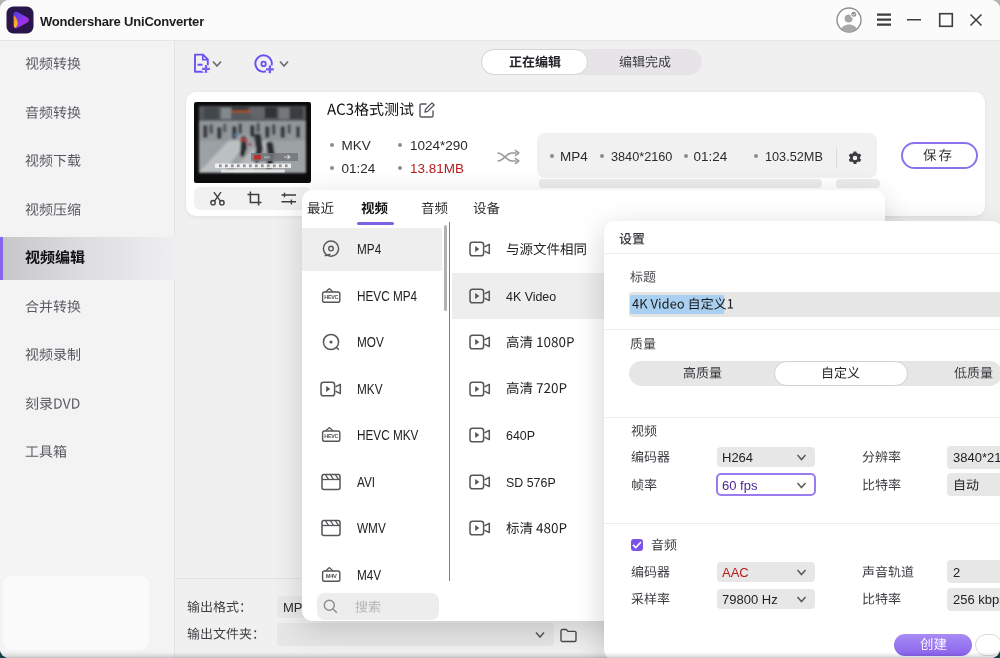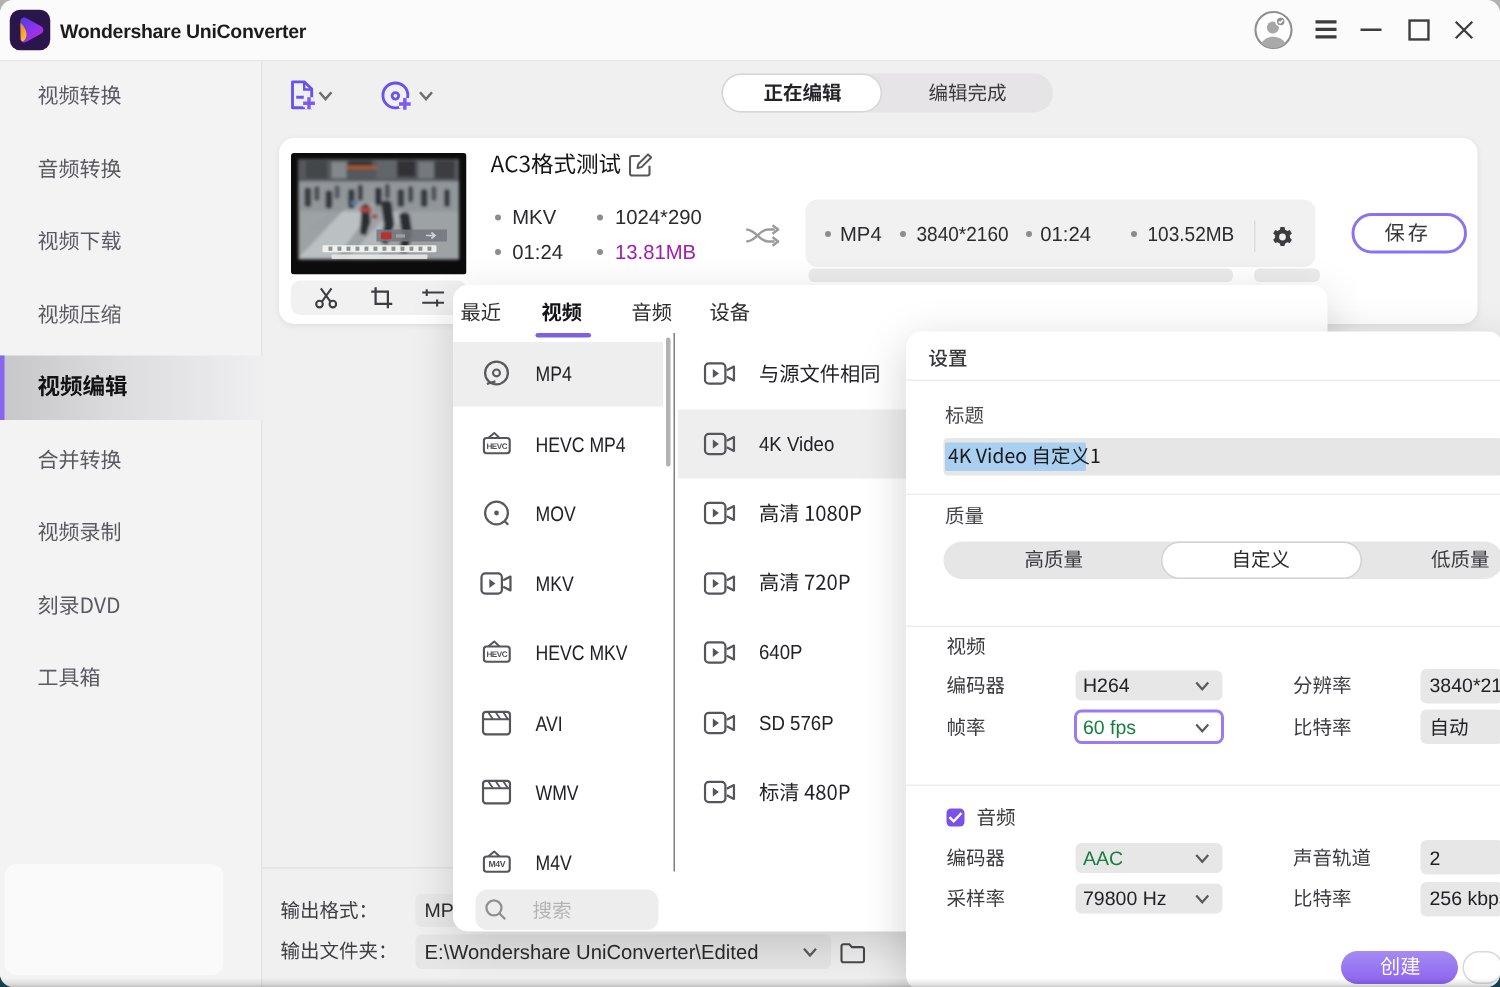--- a/index.html
+++ b/index.html
@@ -195,21 +195,21 @@
 <path d="M14 8.5 V13.7 A1.3 1.3 0 0 1 12.7 15 H2.3 A1.3 1.3 0 0 1 1 13.7 V3.3 A1.3 1.3 0 0 1 2.3 2 H7.5" fill="none" stroke="#56565c" stroke-width="1.4"></path>
 <path d="M6 10 L6.6 7.3 L13 0.9 L15.1 3 L8.7 9.4 Z" fill="none" stroke="#56565c" stroke-width="1.3" stroke-linejoin="round"></path>
 </svg>
     <div style="position:absolute;left:329.5px;top:142.5px;width:4.0px;height:4.0px;background:#8c8c8c;border-radius:2px;"></div>
     <div style="position:absolute;left:341.5px;top:144.5px;transform:translateY(-50%);transform-origin:left center;font:400 13.5px 'Liberation Sans',sans-serif;color:#2b2b2d;white-space:nowrap;letter-spacing:0">MKV</div>
     <div style="position:absolute;left:398px;top:142.5px;width:4px;height:4.0px;background:#8c8c8c;border-radius:2px;"></div>
     <div style="position:absolute;left:410px;top:144.5px;transform:translateY(-50%);transform-origin:left center;font:400 13.5px 'Liberation Sans',sans-serif;color:#2b2b2d;white-space:nowrap;letter-spacing:0">1024*290</div>
     <div style="position:absolute;left:329.5px;top:165.5px;width:4.0px;height:4.0px;background:#8c8c8c;border-radius:2px;"></div>
     <div style="position:absolute;left:341.5px;top:167.5px;transform:translateY(-50%);transform-origin:left center;font:400 13.5px 'Liberation Sans',sans-serif;color:#2b2b2d;white-space:nowrap;letter-spacing:0">01:24</div>
     <div style="position:absolute;left:398px;top:165.5px;width:4px;height:4.0px;background:#8c8c8c;border-radius:2px;"></div>
-    <div style="position:absolute;left:410px;top:167.5px;transform:translateY(-50%);transform-origin:left center;font:400 13.5px 'Liberation Sans',sans-serif;color:#a21caf;white-space:nowrap;letter-spacing:0">13.81MB</div>
+    <div style="position:absolute;left:410px;top:167.5px;transform:translateY(-50%);transform-origin:left center;font:400 13.5px 'Liberation Sans',sans-serif;color:#b91c1c;white-space:nowrap;letter-spacing:0">13.81MB</div>
     <svg class="abs" style="left:497px;top:148px" width="24" height="18" viewBox="0 0 24 18">
 <path d="M0.5 13 C7 13 9 5 15 5 H19.5" fill="none" stroke="#9b9b9b" stroke-width="1.6"></path>
 <path d="M0.5 5 C7 5 9 13 15 13 H19.5" fill="none" stroke="#9b9b9b" stroke-width="1.6"></path>
 <path d="M18 2.2 L21.8 5 L18 7.8" fill="none" stroke="#9b9b9b" stroke-width="1.6" stroke-linejoin="round"></path>
 <path d="M18 10.2 L21.8 13 L18 15.8" fill="none" stroke="#9b9b9b" stroke-width="1.6" stroke-linejoin="round"></path>
 </svg>
     <div style="position:absolute;left:537px;top:132.5px;width:340px;height:45.0px;background:#f2f1f2;border-radius:8px;"></div>
     <div style="position:absolute;left:549.5px;top:154px;width:4.0px;height:4px;background:#8c8c8c;border-radius:2px;"></div>
     <div style="position:absolute;left:560px;top:156px;transform:translateY(-50%);transform-origin:left center;font:400 13.5px 'Liberation Sans',sans-serif;color:#2b2b2d;white-space:nowrap;letter-spacing:0">MP4</div>
     <div style="position:absolute;left:600px;top:154px;width:4px;height:4px;background:#8c8c8c;border-radius:2px;"></div>
@@ -231,21 +231,20 @@
     <div style="position:absolute;left:175px;top:578px;width:825px;height:1px;background:#e3e1e3;border-radius:0px;"></div>
     <svg style="position:absolute;left:187.0px;top:597.1px" width="65" height="19" viewBox="0 -14.6 65 19">
       <path d="M9.5 -5.8V-1.1H10.3V-5.8ZM11.2 -6.3V-0.1C11.2 0.1 11.1 0.1 11.0 0.1C10.8 0.1 10.3 0.1 9.7 0.1C9.8 0.4 9.9 0.7 10.0 0.9C10.7 0.9 11.3 0.9 11.6 0.8C11.9 0.6 12.0 0.4 12.0 -0.1V-6.3ZM0.9 -4.3C1.0 -4.4 1.4 -4.5 1.8 -4.5H2.8V-2.7C2.0 -2.5 1.2 -2.3 0.5 -2.2L0.8 -1.2L2.8 -1.8V1.0H3.7V-2.0L4.8 -2.3L4.7 -3.1L3.7 -2.9V-4.5H4.7V-5.4H3.7V-7.3H2.8V-5.4H1.7C2.1 -6.3 2.4 -7.4 2.6 -8.5H4.8V-9.4H2.8C2.9 -9.8 3.0 -10.3 3.1 -10.8L2.2 -10.9C2.1 -10.4 2.0 -9.9 1.9 -9.4H0.6V-8.5H1.8C1.5 -7.4 1.3 -6.5 1.2 -6.2C1.0 -5.6 0.8 -5.2 0.6 -5.1C0.7 -4.9 0.9 -4.5 0.9 -4.3ZM8.6 -11.0C7.7 -9.6 6.1 -8.3 4.5 -7.6C4.8 -7.4 5.0 -7.1 5.2 -6.9C5.5 -7.0 5.9 -7.2 6.2 -7.5V-6.9H11.0V-7.6C11.3 -7.4 11.7 -7.2 12.0 -7.0C12.2 -7.2 12.4 -7.6 12.7 -7.7C11.3 -8.3 10.1 -9.1 9.1 -10.2L9.4 -10.6ZM6.6 -7.7C7.3 -8.3 8.0 -8.9 8.6 -9.5C9.2 -8.8 9.9 -8.2 10.7 -7.7ZM8.0 -5.3V-4.3H6.2V-5.3ZM5.4 -6.1V1.0H6.2V-1.7H8.0V0.0C8.0 0.1 8.0 0.2 7.9 0.2C7.7 0.2 7.4 0.2 7.0 0.2C7.1 0.4 7.2 0.7 7.2 1.0C7.8 1.0 8.2 1.0 8.5 0.8C8.7 0.7 8.8 0.4 8.8 0.0V-6.1ZM6.2 -3.5H8.0V-2.4H6.2Z M14.4 -4.4V0.3H23.6V1.0H24.6V-4.4H23.6V-0.7H20.0V-5.3H24.1V-9.8H23.1V-6.2H20.0V-10.9H18.9V-6.2H16.0V-9.7H14.9V-5.3H18.9V-0.7H15.4V-4.4Z M33.5 -8.7H36.3C35.9 -7.9 35.4 -7.1 34.8 -6.4C34.2 -7.1 33.7 -7.8 33.3 -8.4ZM28.6 -10.9V-8.1H26.7V-7.2H28.5C28.1 -5.4 27.2 -3.4 26.4 -2.3C26.5 -2.1 26.8 -1.7 26.9 -1.4C27.5 -2.3 28.1 -3.7 28.6 -5.2V1.0H29.5V-5.5C30.0 -5.0 30.4 -4.3 30.6 -3.9L31.2 -4.6C31.0 -5.0 29.9 -6.3 29.5 -6.6V-7.2H31.0L30.7 -7.0C30.9 -6.8 31.3 -6.5 31.5 -6.3C31.9 -6.7 32.4 -7.1 32.8 -7.7C33.1 -7.1 33.6 -6.4 34.1 -5.8C33.0 -4.9 31.7 -4.2 30.4 -3.8C30.6 -3.6 30.9 -3.2 31.0 -3.0C31.3 -3.1 31.7 -3.2 32.0 -3.4V1.1H32.9V0.5H36.5V1.0H37.5V-3.5L38.1 -3.3C38.2 -3.5 38.5 -3.9 38.7 -4.1C37.4 -4.5 36.3 -5.1 35.4 -5.8C36.3 -6.8 37.1 -7.9 37.6 -9.3L36.9 -9.6L36.8 -9.5H34.0C34.2 -9.9 34.3 -10.3 34.5 -10.7L33.6 -10.9C33.1 -9.6 32.2 -8.3 31.2 -7.4V-8.1H29.5V-10.9ZM32.9 -0.4V-2.9H36.5V-0.4ZM32.6 -3.7C33.4 -4.1 34.1 -4.6 34.8 -5.2C35.4 -4.7 36.2 -4.1 37.0 -3.7Z M48.2 -10.3C48.9 -9.8 49.7 -9.1 50.1 -8.6L50.8 -9.3C50.4 -9.7 49.5 -10.4 48.9 -10.8ZM46.3 -10.9C46.3 -10.1 46.4 -9.3 46.4 -8.5H39.7V-7.5H46.5C46.8 -2.7 47.9 1.1 50.0 1.1C51.0 1.1 51.4 0.4 51.6 -1.9C51.3 -2.0 50.9 -2.2 50.7 -2.4C50.6 -0.7 50.5 0.1 50.1 0.1C48.8 0.1 47.8 -3.1 47.5 -7.5H51.3V-8.5H47.4C47.4 -9.3 47.4 -10.0 47.4 -10.9ZM39.8 -0.3 40.1 0.7C41.7 0.3 44.1 -0.3 46.3 -0.8L46.3 -1.7L43.5 -1.1V-4.7H45.9V-5.6H40.2V-4.7H42.5V-0.9Z M55.2 -6.3C55.8 -6.3 56.2 -6.7 56.2 -7.3C56.2 -7.9 55.8 -8.3 55.2 -8.3C54.7 -8.3 54.3 -7.9 54.3 -7.3C54.3 -6.7 54.7 -6.3 55.2 -6.3ZM55.2 0.1C55.8 0.1 56.2 -0.3 56.2 -0.9C56.2 -1.5 55.8 -1.9 55.2 -1.9C54.7 -1.9 54.3 -1.5 54.3 -0.9C54.3 -0.3 54.7 0.1 55.2 0.1Z" fill="#3e3e42"></path>
     </svg>
     <div style="position:absolute;left:277px;top:596px;width:43px;height:22px;background:#e9e8e9;border-radius:4px;"></div>
     <div style="position:absolute;left:283px;top:607px;transform:translateY(-50%);transform-origin:left center;font:400 13px 'Liberation Sans',sans-serif;color:#2b2b2d;white-space:nowrap;letter-spacing:0">MP4</div>
     <svg style="position:absolute;left:187.0px;top:624.1px" width="78" height="19" viewBox="0 -14.6 78 19">
       <path d="M9.5 -5.8V-1.1H10.3V-5.8ZM11.2 -6.3V-0.1C11.2 0.1 11.1 0.1 11.0 0.1C10.8 0.1 10.3 0.1 9.7 0.1C9.8 0.4 9.9 0.7 10.0 0.9C10.7 0.9 11.3 0.9 11.6 0.8C11.9 0.6 12.0 0.4 12.0 -0.1V-6.3ZM0.9 -4.3C1.0 -4.4 1.4 -4.5 1.8 -4.5H2.8V-2.7C2.0 -2.5 1.2 -2.3 0.5 -2.2L0.8 -1.2L2.8 -1.8V1.0H3.7V-2.0L4.8 -2.3L4.7 -3.1L3.7 -2.9V-4.5H4.7V-5.4H3.7V-7.3H2.8V-5.4H1.7C2.1 -6.3 2.4 -7.4 2.6 -8.5H4.8V-9.4H2.8C2.9 -9.8 3.0 -10.3 3.1 -10.8L2.2 -10.9C2.1 -10.4 2.0 -9.9 1.9 -9.4H0.6V-8.5H1.8C1.5 -7.4 1.3 -6.5 1.2 -6.2C1.0 -5.6 0.8 -5.2 0.6 -5.1C0.7 -4.9 0.9 -4.5 0.9 -4.3ZM8.6 -11.0C7.7 -9.6 6.1 -8.3 4.5 -7.6C4.8 -7.4 5.0 -7.1 5.2 -6.9C5.5 -7.0 5.9 -7.2 6.2 -7.5V-6.9H11.0V-7.6C11.3 -7.4 11.7 -7.2 12.0 -7.0C12.2 -7.2 12.4 -7.6 12.7 -7.7C11.3 -8.3 10.1 -9.1 9.1 -10.2L9.4 -10.6ZM6.6 -7.7C7.3 -8.3 8.0 -8.9 8.6 -9.5C9.2 -8.8 9.9 -8.2 10.7 -7.7ZM8.0 -5.3V-4.3H6.2V-5.3ZM5.4 -6.1V1.0H6.2V-1.7H8.0V0.0C8.0 0.1 8.0 0.2 7.9 0.2C7.7 0.2 7.4 0.2 7.0 0.2C7.1 0.4 7.2 0.7 7.2 1.0C7.8 1.0 8.2 1.0 8.5 0.8C8.7 0.7 8.8 0.4 8.8 0.0V-6.1ZM6.2 -3.5H8.0V-2.4H6.2Z M14.4 -4.4V0.3H23.6V1.0H24.6V-4.4H23.6V-0.7H20.0V-5.3H24.1V-9.8H23.1V-6.2H20.0V-10.9H18.9V-6.2H16.0V-9.7H14.9V-5.3H18.9V-0.7H15.4V-4.4Z M31.5 -10.7C31.9 -10.1 32.3 -9.2 32.5 -8.7L33.5 -9.0C33.4 -9.5 32.9 -10.4 32.5 -11.0ZM26.6 -8.6V-7.7H28.7C29.4 -5.7 30.5 -4.0 31.8 -2.6C30.4 -1.4 28.6 -0.5 26.5 0.1C26.7 0.3 27.0 0.8 27.1 1.0C29.2 0.3 31.1 -0.6 32.5 -1.9C34.0 -0.6 35.8 0.4 37.9 0.9C38.1 0.7 38.4 0.3 38.6 0.1C36.5 -0.5 34.7 -1.4 33.3 -2.6C34.6 -4.0 35.6 -5.6 36.3 -7.7H38.4V-8.6ZM32.6 -3.3C31.3 -4.5 30.4 -6.0 29.7 -7.7H35.2C34.6 -5.9 33.7 -4.5 32.6 -3.3Z M43.1 -4.4V-3.5H46.9V1.0H47.8V-3.5H51.4V-4.4H47.8V-7.3H50.8V-8.3H47.8V-10.8H46.9V-8.3H45.1C45.3 -8.8 45.4 -9.5 45.6 -10.1L44.6 -10.3C44.3 -8.6 43.8 -6.9 43.0 -5.8C43.3 -5.7 43.7 -5.5 43.8 -5.3C44.2 -5.9 44.5 -6.6 44.8 -7.3H46.9V-4.4ZM42.5 -10.9C41.8 -8.9 40.6 -7.0 39.4 -5.7C39.6 -5.5 39.9 -5.0 40.0 -4.7C40.4 -5.2 40.8 -5.7 41.2 -6.2V1.0H42.1V-7.8C42.6 -8.7 43.0 -9.6 43.4 -10.6Z M54.3 -7.5C54.8 -6.7 55.2 -5.6 55.4 -5.0L56.3 -5.2C56.1 -5.9 55.7 -6.9 55.2 -7.7ZM61.6 -7.7C61.3 -7.0 60.7 -5.8 60.2 -5.2L61.0 -4.9C61.5 -5.6 62.1 -6.6 62.5 -7.4ZM58.0 -10.9V-9.0H53.2V-8.0H58.0C58.0 -6.8 57.9 -5.7 57.7 -4.8H52.8V-3.8H57.5C56.8 -1.9 55.5 -0.6 52.6 0.2C52.8 0.4 53.1 0.8 53.2 1.0C56.4 0.1 57.8 -1.4 58.5 -3.6C59.5 -1.3 61.2 0.3 63.8 1.0C63.9 0.7 64.2 0.3 64.4 0.1C62.0 -0.5 60.3 -1.8 59.4 -3.8H64.2V-4.8H58.8C58.9 -5.7 59.0 -6.8 59.0 -8.0H63.8V-9.0H59.1L59.1 -10.9Z M68.2 -6.3C68.8 -6.3 69.2 -6.7 69.2 -7.3C69.2 -7.9 68.8 -8.3 68.2 -8.3C67.7 -8.3 67.3 -7.9 67.3 -7.3C67.3 -6.7 67.7 -6.3 68.2 -6.3ZM68.2 0.1C68.8 0.1 69.2 -0.3 69.2 -0.9C69.2 -1.5 68.8 -1.9 68.2 -1.9C67.7 -1.9 67.3 -1.5 67.3 -0.9C67.3 -0.3 67.7 0.1 68.2 0.1Z" fill="#3e3e42"></path>
     </svg>
     <div style="position:absolute;left:277px;top:623px;width:277px;height:23px;background:#e7e6e7;border-radius:4px;"></div>
-    <div style="position:absolute;left:283px;top:634.5px;transform:translateY(-50%);transform-origin:left center;font:400 13.5px 'Liberation Sans',sans-serif;color:#2b2b2d;white-space:nowrap;letter-spacing:0">E:\Wondershare UniConverter\Edited</div>
     <svg class="abs" style="left:534px;top:631px" width="12" height="8" viewBox="0 0 12 8">
 <path d="M2 1.5 L6 6 L10 1.5" stroke="#5a5a5a" stroke-width="1.5" fill="none"></path>
     </svg>
     <svg class="abs" style="left:560px;top:628px" width="17" height="15" viewBox="0 0 17 15">
 <path d="M1 2.8 A1.3 1.3 0 0 1 2.3 1.5 H6.2 L8 3.4 H14.7 A1.3 1.3 0 0 1 16 4.7 V12.2 A1.3 1.3 0 0 1 14.7 13.5 H2.3 A1.3 1.3 0 0 1 1 12.2 Z" fill="none" stroke="#4a4a4e" stroke-width="1.4"></path>
 </svg>
     <div style="position:absolute;left:301.5px;top:190px;width:583.5px;height:431px;background:#fff;border-radius:10px;box-shadow:0 8px 30px rgba(0,0,0,.16)"></div>
     <svg style="position:absolute;left:306.5px;top:198.2px" width="27" height="20" viewBox="0 -15.1 27 20">
       <path d="M3.3 -8.6H10.2V-7.6H3.3ZM3.3 -10.2H10.2V-9.2H3.3ZM2.4 -10.9V-6.9H11.2V-10.9ZM5.3 -5.3V-4.4H2.9V-5.3ZM0.6 -0.6 0.7 0.3 5.3 -0.2V1.1H6.3V-0.4L7.0 -0.4V-1.3L6.3 -1.2V-5.3H12.8V-6.1H0.7V-5.3H2.0V-0.7ZM6.8 -4.5V-3.6H7.7L7.4 -3.5C7.8 -2.6 8.3 -1.7 9.1 -0.9C8.3 -0.4 7.5 0.0 6.6 0.3C6.8 0.5 7.0 0.8 7.1 1.0C8.0 0.7 8.9 0.3 9.7 -0.4C10.5 0.3 11.4 0.7 12.4 1.0C12.5 0.8 12.8 0.4 13.0 0.2C12.0 0.0 11.2 -0.4 10.4 -1.0C11.3 -1.8 12.0 -2.9 12.4 -4.2L11.8 -4.5L11.7 -4.5ZM8.3 -3.6H11.2C10.9 -2.8 10.4 -2.1 9.7 -1.5C9.1 -2.1 8.6 -2.8 8.3 -3.6ZM5.3 -3.6V-2.7H2.9V-3.6ZM5.3 -1.9V-1.1L2.9 -0.8V-1.9Z M14.6 -10.6C15.3 -9.9 16.2 -8.8 16.6 -8.2L17.4 -8.8C17.0 -9.4 16.1 -10.4 15.4 -11.1ZM25.2 -11.3C23.8 -10.9 21.2 -10.7 19.1 -10.5V-7.5C19.1 -5.8 19.0 -3.4 17.8 -1.6C18.0 -1.5 18.5 -1.2 18.6 -1.0C19.7 -2.5 20.0 -4.6 20.1 -6.4H22.9V-1.1H23.9V-6.4H26.4V-7.4H20.1V-7.5V-9.7C22.2 -9.9 24.5 -10.1 26.0 -10.6ZM17.0 -6.5H14.2V-5.5H16.1V-1.7C15.4 -1.5 14.7 -0.9 14.0 -0.1L14.7 0.9C15.4 -0.1 16.1 -0.9 16.5 -0.9C16.8 -0.9 17.2 -0.4 17.8 -0.1C18.8 0.5 19.9 0.7 21.6 0.7C22.9 0.7 25.3 0.6 26.2 0.5C26.2 0.3 26.4 -0.3 26.5 -0.5C25.2 -0.4 23.2 -0.3 21.6 -0.3C20.1 -0.3 18.9 -0.4 18.0 -0.9C17.6 -1.2 17.3 -1.4 17.0 -1.6Z" fill="#2e2e30"></path>
     </svg>
@@ -411,21 +410,21 @@
     </svg>
     <svg style="position:absolute;left:862.0px;top:447.1px" width="39" height="19" viewBox="0 -14.6 39 19">
       <path d="M8.7 -10.7 7.9 -10.3C8.8 -8.4 10.3 -6.3 11.7 -5.1C11.9 -5.4 12.2 -5.7 12.5 -5.9C11.1 -6.9 9.6 -8.9 8.7 -10.7ZM4.2 -10.7C3.5 -8.7 2.1 -6.9 0.6 -5.7C0.8 -5.6 1.2 -5.2 1.4 -5.0C1.8 -5.3 2.1 -5.6 2.4 -5.9V-5.0H4.9C4.6 -2.8 3.9 -0.8 0.8 0.2C1.1 0.5 1.3 0.8 1.4 1.1C4.8 -0.1 5.6 -2.5 6.0 -5.0H9.5C9.4 -1.8 9.2 -0.5 8.8 -0.2C8.7 -0.1 8.6 -0.0 8.3 -0.0C8.0 -0.0 7.2 -0.0 6.3 -0.1C6.5 0.2 6.6 0.6 6.7 0.9C7.5 0.9 8.3 0.9 8.7 0.9C9.2 0.9 9.5 0.8 9.7 0.4C10.2 -0.1 10.3 -1.5 10.5 -5.5C10.6 -5.7 10.6 -6.0 10.6 -6.0H2.5C3.6 -7.2 4.6 -8.7 5.3 -10.4Z M18.4 -8.3C18.4 -7.0 18.2 -5.3 17.9 -4.3L18.6 -4.1C19.0 -5.2 19.1 -6.9 19.1 -8.2ZM19.8 -10.8V-6.0C19.8 -3.6 19.6 -1.3 17.4 0.4C17.6 0.5 17.9 0.8 18.0 1.0C20.4 -0.8 20.6 -3.3 20.6 -6.0V-10.8ZM14.2 -8.0C14.4 -7.3 14.6 -6.4 14.6 -5.8L15.4 -6.0C15.3 -6.6 15.1 -7.5 14.9 -8.2ZM21.5 -8.0C21.8 -7.3 21.9 -6.4 22.0 -5.8L22.7 -6.0C22.7 -6.6 22.5 -7.5 22.2 -8.2ZM14.8 -10.6C15.0 -10.2 15.3 -9.6 15.4 -9.2H13.7V-8.4H17.8V-9.2H16.4C16.2 -9.7 15.9 -10.3 15.6 -10.8ZM13.7 -3.4V-2.6H15.3C15.2 -1.5 14.9 -0.4 13.7 0.4C13.9 0.6 14.2 0.9 14.3 1.1C15.7 0.1 16.1 -1.3 16.2 -2.6H17.8V-3.4H16.2V-4.9H17.9V-5.8H16.8C17.0 -6.4 17.3 -7.3 17.5 -8.0L16.7 -8.2C16.5 -7.5 16.3 -6.5 16.0 -5.8H13.6V-4.9H15.3V-3.4ZM22.3 -10.7C22.5 -10.2 22.8 -9.7 22.9 -9.2H21.1V-8.4H25.3V-9.2H23.9C23.7 -9.7 23.4 -10.4 23.1 -10.9ZM21.1 -3.0V-2.2H22.8V1.0H23.7V-2.2H25.3V-3.0H23.7V-4.9H25.5V-5.7H24.2C24.5 -6.4 24.8 -7.3 25.0 -8.0L24.2 -8.2C24.0 -7.5 23.7 -6.4 23.5 -5.7H20.9V-4.9H22.8V-3.0Z M36.8 -8.4C36.3 -7.8 35.5 -7.1 34.9 -6.7L35.6 -6.2C36.2 -6.6 37.0 -7.3 37.6 -7.9ZM26.7 -4.4 27.2 -3.6C28.1 -4.0 29.1 -4.6 30.1 -5.1L30.0 -5.9C28.8 -5.3 27.5 -4.7 26.7 -4.4ZM27.1 -7.8C27.8 -7.3 28.7 -6.7 29.1 -6.3L29.8 -6.9C29.3 -7.3 28.5 -7.9 27.8 -8.3ZM34.8 -5.3C35.7 -4.8 36.8 -4.0 37.4 -3.5L38.1 -4.0C37.5 -4.6 36.4 -5.3 35.5 -5.8ZM26.7 -2.6V-1.7H32.0V1.0H33.0V-1.7H38.4V-2.6H33.0V-3.7H32.0V-2.6ZM31.7 -10.8C31.9 -10.5 32.1 -10.1 32.3 -9.8H26.9V-8.9H31.7C31.3 -8.2 30.9 -7.7 30.7 -7.5C30.5 -7.3 30.3 -7.1 30.1 -7.1C30.2 -6.9 30.3 -6.5 30.4 -6.3C30.6 -6.4 30.9 -6.4 32.4 -6.5C31.7 -5.9 31.2 -5.4 30.9 -5.2C30.5 -4.8 30.1 -4.6 29.9 -4.5C30.0 -4.3 30.1 -3.9 30.1 -3.7C30.4 -3.8 30.9 -3.9 34.3 -4.2C34.4 -4.0 34.6 -3.7 34.6 -3.5L35.4 -3.9C35.1 -4.5 34.5 -5.4 33.9 -6.1L33.2 -5.8C33.4 -5.5 33.6 -5.2 33.8 -4.9L31.5 -4.7C32.6 -5.6 33.8 -6.8 34.8 -8.0L34.0 -8.4C33.8 -8.1 33.4 -7.7 33.1 -7.4L31.5 -7.3C31.9 -7.7 32.3 -8.3 32.7 -8.9H38.2V-9.8H33.4C33.2 -10.1 32.9 -10.6 32.6 -11.0Z" fill="#3b3b40"></path>
     </svg>
     <div style="position:absolute;left:947px;top:445.5px;width:55px;height:23.0px;background:#e8e7e8;border-radius:4px;"></div>
     <div style="position:absolute;left:953px;top:457px;transform:translateY(-50%);transform-origin:left center;font:400 13px 'Liberation Sans',sans-serif;color:#222226;white-space:nowrap;letter-spacing:0">3840*2160</div>
     <svg style="position:absolute;left:630.5px;top:474.6px" width="26" height="19" viewBox="0 -14.6 26 19">
       <path d="M9.2 -0.8C10.1 -0.3 11.3 0.5 11.9 1.1L12.4 0.4C11.8 -0.2 10.6 -0.9 9.7 -1.4ZM8.5 -5.9V-3.6C8.5 -2.3 8.2 -0.7 5.1 0.3C5.3 0.5 5.5 0.8 5.7 1.0C8.9 -0.2 9.5 -2.0 9.5 -3.6V-5.9ZM6.3 -7.7V-1.6H7.2V-6.9H10.8V-1.6H11.6V-7.7H9.4V-8.9H12.3V-9.8H9.4V-10.9H8.4V-7.7ZM1.0 -8.4V-1.6H1.8V-7.6H2.8V1.0H3.6V-7.6H4.6V-2.7C4.6 -2.6 4.6 -2.6 4.5 -2.6C4.4 -2.6 4.2 -2.6 3.9 -2.6C4.0 -2.4 4.1 -2.0 4.1 -1.7C4.6 -1.7 4.9 -1.8 5.1 -1.9C5.3 -2.1 5.4 -2.3 5.4 -2.7V-8.4H3.6V-10.9H2.8V-8.4Z M23.8 -8.4C23.3 -7.8 22.5 -7.1 21.9 -6.7L22.6 -6.2C23.2 -6.6 24.0 -7.3 24.6 -7.9ZM13.7 -4.4 14.2 -3.6C15.1 -4.0 16.1 -4.6 17.1 -5.1L17.0 -5.9C15.8 -5.3 14.5 -4.7 13.7 -4.4ZM14.1 -7.8C14.8 -7.3 15.7 -6.7 16.1 -6.3L16.8 -6.9C16.3 -7.3 15.5 -7.9 14.8 -8.3ZM21.8 -5.3C22.7 -4.8 23.8 -4.0 24.4 -3.5L25.1 -4.0C24.5 -4.6 23.4 -5.3 22.5 -5.8ZM13.7 -2.6V-1.7H19.0V1.0H20.0V-1.7H25.4V-2.6H20.0V-3.7H19.0V-2.6ZM18.7 -10.8C18.9 -10.5 19.1 -10.1 19.3 -9.8H13.9V-8.9H18.7C18.3 -8.2 17.9 -7.7 17.7 -7.5C17.5 -7.3 17.3 -7.1 17.1 -7.1C17.2 -6.9 17.3 -6.5 17.4 -6.3C17.6 -6.4 17.9 -6.4 19.4 -6.5C18.7 -5.9 18.2 -5.4 17.9 -5.2C17.5 -4.8 17.1 -4.6 16.9 -4.5C17.0 -4.3 17.1 -3.9 17.1 -3.7C17.4 -3.8 17.9 -3.9 21.3 -4.2C21.4 -4.0 21.6 -3.7 21.6 -3.5L22.4 -3.9C22.1 -4.5 21.5 -5.4 20.9 -6.1L20.2 -5.8C20.4 -5.5 20.6 -5.2 20.8 -4.9L18.5 -4.7C19.6 -5.6 20.8 -6.8 21.8 -8.0L21.0 -8.4C20.8 -8.1 20.4 -7.7 20.1 -7.4L18.5 -7.3C18.9 -7.7 19.3 -8.3 19.7 -8.9H25.2V-9.8H20.4C20.2 -10.1 19.9 -10.6 19.6 -11.0Z" fill="#3b3b40"></path>
     </svg>
     <div style="position:absolute;left:716px;top:473.0px;width:99.5px;height:23.0px;background:#fff;border-radius:5px;border:2px solid #9a7cf0"></div>
-    <div style="position:absolute;left:722px;top:484.5px;transform:translateY(-50%);transform-origin:left center;font:400 13px 'Liberation Sans',sans-serif;color:#15803d;white-space:nowrap;letter-spacing:0">60 fps</div>
+    <div style="position:absolute;left:722px;top:484.5px;transform:translateY(-50%);transform-origin:left center;font:400 13px 'Liberation Sans',sans-serif;color:#4c1d95;white-space:nowrap;letter-spacing:0">60 fps</div>
     <svg class="abs" style="left:796px;top:481.5px" width="11" height="7" viewBox="0 0 11 7">
 <path d="M1.5 1 L5.5 5.5 L9.5 1" stroke="#5a5a5a" stroke-width="1.5" fill="none"></path>
     </svg>
     <svg style="position:absolute;left:862.0px;top:474.6px" width="39" height="19" viewBox="0 -14.6 39 19">
       <path d="M1.6 0.9C1.9 0.7 2.4 0.5 6.0 -0.7C5.9 -0.9 5.9 -1.3 5.9 -1.6L2.7 -0.7V-5.9H5.9V-6.9H2.7V-10.8H1.7V-0.9C1.7 -0.3 1.4 -0.0 1.1 0.1C1.3 0.3 1.5 0.7 1.6 0.9ZM6.9 -10.9V-1.1C6.9 0.3 7.3 0.7 8.5 0.7C8.8 0.7 10.3 0.7 10.5 0.7C11.9 0.7 12.1 -0.2 12.2 -2.8C12.0 -2.9 11.6 -3.1 11.3 -3.2C11.2 -0.8 11.1 -0.2 10.5 -0.2C10.1 -0.2 8.9 -0.2 8.6 -0.2C8.1 -0.2 7.9 -0.4 7.9 -1.1V-4.9C9.4 -5.7 10.9 -6.7 12.1 -7.7L11.2 -8.5C10.5 -7.7 9.2 -6.7 7.9 -5.9V-10.9Z M18.9 -2.8C19.6 -2.1 20.3 -1.2 20.5 -0.6L21.3 -1.1C21.0 -1.7 20.3 -2.6 19.7 -3.2ZM21.3 -10.9V-9.5H18.8V-8.6H21.3V-7.0H18.1V-6.0H22.9V-4.5H18.3V-3.6H22.9V-0.2C22.9 0.0 22.9 0.1 22.7 0.1C22.5 0.1 21.7 0.1 21.0 0.1C21.1 0.3 21.2 0.8 21.3 1.0C22.3 1.0 22.9 1.0 23.3 0.9C23.8 0.7 23.9 0.4 23.9 -0.2V-3.6H25.4V-4.5H23.9V-6.0H25.5V-7.0H22.3V-8.6H24.9V-9.5H22.3V-10.9ZM14.3 -9.9C14.1 -8.3 13.9 -6.6 13.5 -5.5C13.7 -5.4 14.1 -5.2 14.3 -5.1C14.5 -5.7 14.6 -6.5 14.8 -7.3H15.8V-4.1C14.9 -3.9 14.2 -3.7 13.6 -3.5L13.8 -2.5L15.8 -3.1V1.0H16.7V-3.4L18.0 -3.9L18.0 -4.8L16.7 -4.4V-7.3H17.9V-8.2H16.7V-10.9H15.8V-8.2H14.9C15.0 -8.7 15.0 -9.3 15.1 -9.8Z M36.8 -8.4C36.3 -7.8 35.5 -7.1 34.9 -6.7L35.6 -6.2C36.2 -6.6 37.0 -7.3 37.6 -7.9ZM26.7 -4.4 27.2 -3.6C28.1 -4.0 29.1 -4.6 30.1 -5.1L30.0 -5.9C28.8 -5.3 27.5 -4.7 26.7 -4.4ZM27.1 -7.8C27.8 -7.3 28.7 -6.7 29.1 -6.3L29.8 -6.9C29.3 -7.3 28.5 -7.9 27.8 -8.3ZM34.8 -5.3C35.7 -4.8 36.8 -4.0 37.4 -3.5L38.1 -4.0C37.5 -4.6 36.4 -5.3 35.5 -5.8ZM26.7 -2.6V-1.7H32.0V1.0H33.0V-1.7H38.4V-2.6H33.0V-3.7H32.0V-2.6ZM31.7 -10.8C31.9 -10.5 32.1 -10.1 32.3 -9.8H26.9V-8.9H31.7C31.3 -8.2 30.9 -7.7 30.7 -7.5C30.5 -7.3 30.3 -7.1 30.1 -7.1C30.2 -6.9 30.3 -6.5 30.4 -6.3C30.6 -6.4 30.9 -6.4 32.4 -6.5C31.7 -5.9 31.2 -5.4 30.9 -5.2C30.5 -4.8 30.1 -4.6 29.9 -4.5C30.0 -4.3 30.1 -3.9 30.1 -3.7C30.4 -3.8 30.9 -3.9 34.3 -4.2C34.4 -4.0 34.6 -3.7 34.6 -3.5L35.4 -3.9C35.1 -4.5 34.5 -5.4 33.9 -6.1L33.2 -5.8C33.4 -5.5 33.6 -5.2 33.8 -4.9L31.5 -4.7C32.6 -5.6 33.8 -6.8 34.8 -8.0L34.0 -8.4C33.8 -8.1 33.4 -7.7 33.1 -7.4L31.5 -7.3C31.9 -7.7 32.3 -8.3 32.7 -8.9H38.2V-9.8H33.4C33.2 -10.1 32.9 -10.6 32.6 -11.0Z" fill="#3b3b40"></path>
     </svg>
     <div style="position:absolute;left:947px;top:473.0px;width:55px;height:23.0px;background:#e8e7e8;border-radius:4px;"></div>
     <svg style="position:absolute;left:953.0px;top:474.6px" width="26" height="19" viewBox="0 -14.6 26 19">
       <path d="M3.1 -5.3H10.1V-3.4H3.1ZM3.1 -6.3V-8.2H10.1V-6.3ZM3.1 -2.5H10.1V-0.6H3.1ZM5.9 -10.9C5.8 -10.4 5.6 -9.7 5.4 -9.1H2.1V1.1H3.1V0.3H10.1V1.0H11.1V-9.1H6.4C6.6 -9.6 6.8 -10.2 7.0 -10.8Z M14.2 -9.9V-9.0H19.2V-9.9ZM21.5 -10.7C21.5 -9.8 21.5 -8.8 21.4 -7.9H19.6V-7.0H21.4C21.3 -4.0 20.7 -1.3 19.0 0.3C19.2 0.5 19.6 0.8 19.7 1.0C21.6 -0.8 22.2 -3.8 22.4 -7.0H24.3C24.2 -2.4 24.0 -0.6 23.6 -0.2C23.5 -0.1 23.4 -0.1 23.1 -0.1C22.9 -0.1 22.2 -0.1 21.4 -0.1C21.6 0.2 21.7 0.6 21.7 0.8C22.4 0.9 23.2 0.9 23.6 0.8C24.0 0.8 24.2 0.7 24.5 0.4C24.9 -0.2 25.1 -2.1 25.3 -7.4C25.3 -7.6 25.3 -7.9 25.3 -7.9H22.4C22.4 -8.8 22.5 -9.8 22.5 -10.7ZM14.2 -0.6 14.2 -0.6V-0.6C14.5 -0.7 14.9 -0.9 18.6 -1.7L18.8 -0.8L19.7 -1.1C19.4 -2.0 18.8 -3.6 18.3 -4.7L17.5 -4.5C17.8 -3.9 18.0 -3.2 18.3 -2.5L15.2 -1.9C15.7 -3.0 16.2 -4.5 16.5 -5.9H19.4V-6.8H13.7V-5.9H15.5C15.2 -4.3 14.6 -2.8 14.4 -2.4C14.2 -1.9 14.1 -1.5 13.8 -1.5C14.0 -1.2 14.1 -0.8 14.2 -0.6Z" fill="#222226"></path>
     </svg>
@@ -434,21 +433,21 @@
     <svg class="abs" style="left:632px;top:541px" width="10" height="8" viewBox="0 0 10 8">
 <path d="M1 3.8 L3.8 6.5 L9 1" stroke="#fff" stroke-width="1.6" fill="none"></path>
     </svg>
     <svg style="position:absolute;left:651.0px;top:534.6px" width="26" height="19" viewBox="0 -14.6 26 19">
       <path d="M5.7 -10.8C5.8 -10.5 6.0 -10.1 6.2 -9.7H1.5V-8.9H11.7V-9.7H7.3C7.1 -10.1 6.9 -10.6 6.6 -11.0ZM3.2 -8.6C3.6 -8.0 3.9 -7.2 4.0 -6.7H0.7V-5.8H12.3V-6.7H9.0C9.3 -7.2 9.7 -7.9 10.0 -8.6L8.9 -8.8C8.7 -8.2 8.3 -7.3 8.0 -6.7H4.5L5.0 -6.8C4.9 -7.3 4.6 -8.2 4.1 -8.8ZM3.5 -1.7H9.6V-0.3H3.5ZM3.5 -2.5V-3.8H9.6V-2.5ZM2.5 -4.7V1.1H3.5V0.6H9.6V1.0H10.6V-4.7Z M22.1 -6.5C22.1 -2.0 21.9 -0.5 18.8 0.4C19.0 0.6 19.2 0.9 19.3 1.1C22.7 0.1 22.9 -1.7 22.9 -6.5ZM22.5 -1.1C23.3 -0.4 24.5 0.5 25.0 1.1L25.6 0.4C25.0 -0.1 23.9 -1.0 23.0 -1.6ZM18.6 -5.0C17.9 -2.3 16.4 -0.5 13.6 0.3C13.8 0.5 14.1 0.8 14.1 1.1C17.1 0.0 18.7 -1.9 19.4 -4.8ZM14.7 -5.2C14.5 -4.2 14.0 -3.2 13.5 -2.6C13.7 -2.5 14.1 -2.2 14.2 -2.1C14.8 -2.8 15.3 -3.9 15.5 -5.0ZM20.1 -7.9V-1.8H20.9V-7.1H24.1V-1.8H25.0V-7.9H22.6L23.2 -9.3H25.4V-10.2H19.7V-9.3H22.2C22.1 -8.8 21.9 -8.3 21.7 -7.9ZM14.5 -9.8V-6.9H13.5V-6.0H16.2V-2.1H17.1V-6.0H19.5V-6.9H17.3V-8.5H19.2V-9.3H17.3V-10.9H16.5V-6.9H15.3V-9.8Z" fill="#3b3b40"></path>
     </svg>
     <svg style="position:absolute;left:630.5px;top:561.6px" width="39" height="19" viewBox="0 -14.6 39 19">
       <path d="M0.5 -0.7 0.8 0.2C1.8 -0.2 3.2 -0.8 4.5 -1.3L4.3 -2.1C2.9 -1.6 1.5 -1.0 0.5 -0.7ZM0.8 -5.5C1.0 -5.6 1.3 -5.7 2.7 -5.8C2.2 -5.0 1.7 -4.4 1.5 -4.1C1.1 -3.6 0.9 -3.3 0.6 -3.2C0.7 -3.0 0.8 -2.5 0.9 -2.4C1.1 -2.5 1.5 -2.7 4.4 -3.3C4.4 -3.5 4.3 -3.9 4.3 -4.1L2.2 -3.7C3.1 -4.9 4.0 -6.3 4.7 -7.8L3.9 -8.2C3.7 -7.7 3.4 -7.2 3.2 -6.7L1.7 -6.6C2.5 -7.7 3.2 -9.2 3.7 -10.6L2.8 -10.9C2.3 -9.3 1.5 -7.6 1.2 -7.2C0.9 -6.8 0.7 -6.4 0.5 -6.4C0.6 -6.1 0.7 -5.7 0.8 -5.5ZM8.1 -4.5V-2.6H7.0V-4.5ZM8.8 -4.5H9.7V-2.6H8.8ZM6.3 -5.4V0.9H7.0V-1.9H8.1V0.6H8.8V-1.9H9.7V0.6H10.4V-1.9H11.3V0.1C11.3 0.2 11.3 0.2 11.2 0.2C11.1 0.2 10.9 0.2 10.6 0.2C10.7 0.4 10.8 0.7 10.8 0.9C11.3 0.9 11.6 0.9 11.8 0.8C12.0 0.7 12.1 0.5 12.1 0.1V-5.4L11.3 -5.4ZM10.4 -4.5H11.3V-2.6H10.4ZM7.9 -10.7C8.1 -10.4 8.3 -9.9 8.4 -9.5H5.4V-6.7C5.4 -4.7 5.3 -1.8 4.1 0.3C4.3 0.4 4.7 0.7 4.8 0.8C6.0 -1.3 6.3 -4.4 6.3 -6.5H12.0V-9.5H9.5C9.3 -9.9 9.1 -10.5 8.8 -11.0ZM6.3 -8.7H11.0V-7.3H6.3Z M18.3 -2.7V-1.8H23.3V-2.7ZM19.4 -8.4C19.3 -7.2 19.1 -5.4 19.0 -4.4H19.2L24.2 -4.4C24.0 -1.5 23.7 -0.4 23.3 -0.0C23.2 0.1 23.1 0.1 22.9 0.1C22.6 0.1 22.0 0.1 21.4 0.1C21.6 0.3 21.7 0.7 21.7 0.9C22.3 1.0 22.9 1.0 23.2 1.0C23.6 0.9 23.9 0.8 24.1 0.6C24.6 0.1 24.9 -1.3 25.2 -4.8C25.2 -4.9 25.2 -5.2 25.2 -5.2H23.6C23.8 -6.8 24.0 -8.8 24.1 -10.1L23.4 -10.2L23.3 -10.2H18.8V-9.3H23.1C23.0 -8.1 22.8 -6.5 22.7 -5.2H20.0C20.1 -6.2 20.2 -7.4 20.3 -8.4ZM13.7 -10.2V-9.3H15.2C14.9 -7.3 14.3 -5.5 13.4 -4.3C13.5 -4.0 13.8 -3.5 13.8 -3.2C14.1 -3.5 14.3 -3.9 14.5 -4.3V0.4H15.4V-0.6H17.7V-6.2H15.4C15.7 -7.2 16.0 -8.3 16.2 -9.3H18.1V-10.2ZM15.4 -5.3H16.9V-1.5H15.4Z M28.5 -9.5H30.8V-7.7H28.5ZM34.1 -9.5H36.4V-7.7H34.1ZM34.0 -6.3C34.5 -6.1 35.2 -5.8 35.6 -5.5H31.9C32.2 -5.9 32.4 -6.3 32.6 -6.7L31.7 -6.9V-10.3H27.7V-6.8H31.6C31.4 -6.4 31.1 -5.9 30.7 -5.5H26.7V-4.6H29.9C29.0 -3.8 27.8 -3.1 26.4 -2.6C26.6 -2.4 26.8 -2.1 26.9 -1.8L27.7 -2.1V1.0H28.6V0.7H30.7V1.0H31.7V-3.0H29.2C30.0 -3.5 30.6 -4.0 31.1 -4.6H33.6C34.1 -4.0 34.8 -3.4 35.6 -3.0H33.2V1.0H34.1V0.7H36.4V1.0H37.4V-2.1L38.0 -1.9C38.1 -2.2 38.4 -2.5 38.6 -2.7C37.2 -3.0 35.8 -3.7 34.8 -4.6H38.3V-5.5H36.1L36.4 -5.8C36.0 -6.2 35.2 -6.6 34.5 -6.8ZM33.2 -10.3V-6.8H37.4V-10.3ZM28.6 -0.2V-2.1H30.7V-0.2ZM34.1 -0.2V-2.1H36.4V-0.2Z" fill="#3b3b40"></path>
     </svg>
     <div style="position:absolute;left:717px;top:561.5px;width:97.5px;height:20.0px;background:#e8e7e8;border-radius:4px;"></div>
-    <div style="position:absolute;left:722px;top:571.5px;transform:translateY(-50%);transform-origin:left center;font:400 13px 'Liberation Sans',sans-serif;color:#15803d;white-space:nowrap;letter-spacing:0">AAC</div>
+    <div style="position:absolute;left:722px;top:571.5px;transform:translateY(-50%);transform-origin:left center;font:400 13px 'Liberation Sans',sans-serif;color:#b91c1c;white-space:nowrap;letter-spacing:0">AAC</div>
     <svg class="abs" style="left:796px;top:568.5px" width="11" height="7" viewBox="0 0 11 7">
 <path d="M1.5 1 L5.5 5.5 L9.5 1" stroke="#5a5a5a" stroke-width="1.5" fill="none"></path>
     </svg>
     <svg style="position:absolute;left:862.0px;top:561.6px" width="52" height="19" viewBox="0 -14.6 52 19">
       <path d="M6.0 -10.9V-9.8H0.9V-9.0H6.0V-7.7H1.7V-6.9H11.5V-7.7H7.0V-9.0H12.1V-9.8H7.0V-10.9ZM2.0 -5.8V-4.1C2.0 -2.8 1.8 -0.9 0.4 0.4C0.6 0.6 1.0 0.9 1.1 1.1C2.1 0.2 2.6 -1.0 2.8 -2.2H10.3V-1.5H11.3V-5.8ZM10.3 -3.0H7.0V-5.0H10.3ZM2.9 -3.0C2.9 -3.4 3.0 -3.8 3.0 -4.1V-5.0H6.0V-3.0Z M18.7 -10.8C18.9 -10.5 19.0 -10.1 19.2 -9.7H14.5V-8.9H24.7V-9.7H20.3C20.1 -10.1 19.9 -10.6 19.6 -11.0ZM16.2 -8.6C16.6 -8.0 16.9 -7.2 17.0 -6.7H13.7V-5.8H25.3V-6.7H22.0C22.3 -7.2 22.7 -7.9 23.0 -8.6L21.9 -8.8C21.7 -8.2 21.3 -7.3 21.0 -6.7H17.5L18.0 -6.8C17.9 -7.3 17.6 -8.2 17.1 -8.8ZM16.5 -1.7H22.6V-0.3H16.5ZM16.5 -2.5V-3.8H22.6V-2.5ZM15.5 -4.7V1.1H16.5V0.6H22.6V1.0H23.6V-4.7Z M27.0 -4.3C27.1 -4.4 27.6 -4.5 28.0 -4.5H29.5V-2.7L26.5 -2.2L26.7 -1.2L29.5 -1.7V1.0H30.4V-1.9L32.1 -2.3L32.0 -3.1L30.4 -2.8V-4.5H31.9V-5.4H30.4V-7.4H29.5V-5.4H28.0C28.4 -6.3 28.8 -7.3 29.2 -8.4H31.9V-9.4H29.5C29.6 -9.8 29.7 -10.3 29.8 -10.7L28.8 -11.0C28.7 -10.4 28.6 -9.9 28.4 -9.4H26.6V-8.4H28.2C27.9 -7.4 27.5 -6.6 27.4 -6.3C27.1 -5.7 27.0 -5.3 26.7 -5.2C26.8 -5.0 27.0 -4.5 27.0 -4.3ZM32.2 -8.2V-7.3H33.7C33.6 -5.0 33.4 -1.9 31.5 0.5C31.7 0.6 32.1 0.9 32.2 1.1C34.2 -1.5 34.5 -4.8 34.5 -7.3H36.0V-0.4C36.0 0.5 36.3 0.7 36.9 0.7H37.5C38.3 0.7 38.5 0.2 38.6 -1.5C38.3 -1.6 38.0 -1.7 37.7 -1.9C37.7 -0.4 37.7 -0.1 37.4 -0.1H37.1C36.9 -0.1 36.8 -0.1 36.8 -0.5V-8.2H34.5V-10.8H33.7V-8.2Z M39.8 -9.9C40.5 -9.3 41.3 -8.3 41.7 -7.7L42.5 -8.3C42.1 -8.9 41.3 -9.8 40.6 -10.4ZM44.9 -4.8H49.3V-3.7H44.9ZM44.9 -3.0H49.3V-1.9H44.9ZM44.9 -6.6H49.3V-5.5H44.9ZM44.0 -7.3V-1.2H50.2V-7.3H47.1C47.3 -7.6 47.4 -8.0 47.6 -8.4H51.3V-9.2H48.9C49.2 -9.6 49.5 -10.2 49.8 -10.6L48.9 -10.9C48.7 -10.4 48.2 -9.7 47.9 -9.2H45.5L46.1 -9.5C46.0 -9.9 45.6 -10.5 45.2 -11.0L44.4 -10.6C44.7 -10.2 45.1 -9.6 45.3 -9.2H43.0V-8.4H46.5C46.4 -8.0 46.3 -7.6 46.2 -7.3ZM42.4 -6.3H39.7V-5.4H41.5V-1.3C40.9 -1.1 40.2 -0.6 39.5 0.1L40.2 0.9C40.8 0.1 41.5 -0.6 42.0 -0.6C42.2 -0.6 42.7 -0.2 43.2 0.1C44.1 0.6 45.2 0.7 46.8 0.7C48.0 0.7 50.3 0.7 51.2 0.6C51.2 0.3 51.4 -0.1 51.5 -0.4C50.2 -0.2 48.3 -0.1 46.8 -0.1C45.4 -0.1 44.3 -0.2 43.4 -0.7C43.0 -0.9 42.7 -1.2 42.4 -1.3Z" fill="#3b3b40"></path>
     </svg>
     <div style="position:absolute;left:947px;top:560.0px;width:55px;height:23.0px;background:#e8e7e8;border-radius:4px;"></div>
     <div style="position:absolute;left:953px;top:571.5px;transform:translateY(-50%);transform-origin:left center;font:400 13px 'Liberation Sans',sans-serif;color:#222226;white-space:nowrap;letter-spacing:0">2</div>
     <svg style="position:absolute;left:630.5px;top:589.1px" width="39" height="19" viewBox="0 -14.6 39 19">
       <path d="M10.4 -9.0C10.0 -8.0 9.1 -6.6 8.5 -5.7L9.3 -5.4C10.0 -6.2 10.8 -7.5 11.4 -8.6ZM1.9 -8.1C2.4 -7.3 2.9 -6.3 3.1 -5.7L4.0 -6.0C3.8 -6.7 3.3 -7.7 2.7 -8.4ZM5.4 -8.6C5.8 -7.8 6.1 -6.8 6.2 -6.2L7.1 -6.5C7.0 -7.1 6.7 -8.1 6.3 -8.9ZM10.8 -10.8C8.5 -10.3 4.5 -10.0 1.2 -9.9C1.3 -9.7 1.4 -9.3 1.4 -9.0C4.8 -9.1 8.9 -9.4 11.5 -9.9ZM0.8 -4.9V-3.9H5.2C4.0 -2.4 2.2 -1.0 0.4 -0.3C0.7 -0.1 1.0 0.3 1.2 0.5C2.9 -0.3 4.7 -1.7 6.0 -3.4V1.0H7.0V-3.4C8.3 -1.8 10.1 -0.3 11.8 0.5C12.0 0.3 12.3 -0.1 12.6 -0.3C10.8 -1.0 8.9 -2.4 7.7 -3.9H12.2V-4.9H7.0V-6.0H6.0V-4.9Z M18.7 -10.5C19.2 -9.9 19.6 -9.0 19.8 -8.4L20.7 -8.8C20.5 -9.4 20.0 -10.2 19.6 -10.9ZM23.7 -11.0C23.4 -10.2 22.9 -9.2 22.5 -8.4H18.2V-7.5H21.1V-5.7H18.6V-4.8H21.1V-3.0H17.7V-2.1H21.1V1.0H22.1V-2.1H25.3V-3.0H22.1V-4.8H24.6V-5.7H22.1V-7.5H25.1V-8.4H23.5C23.9 -9.1 24.3 -9.9 24.7 -10.6ZM15.4 -10.9V-8.4H13.7V-7.5H15.4C15.0 -5.7 14.2 -3.7 13.4 -2.6C13.6 -2.3 13.8 -1.9 13.9 -1.6C14.5 -2.4 15.0 -3.7 15.4 -5.0V1.0H16.3V-5.7C16.7 -5.1 17.1 -4.3 17.2 -3.9L17.8 -4.6C17.6 -5.0 16.7 -6.5 16.3 -6.9V-7.5H17.7V-8.4H16.3V-10.9Z M36.8 -8.4C36.3 -7.8 35.5 -7.1 34.9 -6.7L35.6 -6.2C36.2 -6.6 37.0 -7.3 37.6 -7.9ZM26.7 -4.4 27.2 -3.6C28.1 -4.0 29.1 -4.6 30.1 -5.1L30.0 -5.9C28.8 -5.3 27.5 -4.7 26.7 -4.4ZM27.1 -7.8C27.8 -7.3 28.7 -6.7 29.1 -6.3L29.8 -6.9C29.3 -7.3 28.5 -7.9 27.8 -8.3ZM34.8 -5.3C35.7 -4.8 36.8 -4.0 37.4 -3.5L38.1 -4.0C37.5 -4.6 36.4 -5.3 35.5 -5.8ZM26.7 -2.6V-1.7H32.0V1.0H33.0V-1.7H38.4V-2.6H33.0V-3.7H32.0V-2.6ZM31.7 -10.8C31.9 -10.5 32.1 -10.1 32.3 -9.8H26.9V-8.9H31.7C31.3 -8.2 30.9 -7.7 30.7 -7.5C30.5 -7.3 30.3 -7.1 30.1 -7.1C30.2 -6.9 30.3 -6.5 30.4 -6.3C30.6 -6.4 30.9 -6.4 32.4 -6.5C31.7 -5.9 31.2 -5.4 30.9 -5.2C30.5 -4.8 30.1 -4.6 29.9 -4.5C30.0 -4.3 30.1 -3.9 30.1 -3.7C30.4 -3.8 30.9 -3.9 34.3 -4.2C34.4 -4.0 34.6 -3.7 34.6 -3.5L35.4 -3.9C35.1 -4.5 34.5 -5.4 33.9 -6.1L33.2 -5.8C33.4 -5.5 33.6 -5.2 33.8 -4.9L31.5 -4.7C32.6 -5.6 33.8 -6.8 34.8 -8.0L34.0 -8.4C33.8 -8.1 33.4 -7.7 33.1 -7.4L31.5 -7.3C31.9 -7.7 32.3 -8.3 32.7 -8.9H38.2V-9.8H33.4C33.2 -10.1 32.9 -10.6 32.6 -11.0Z" fill="#3b3b40"></path>

